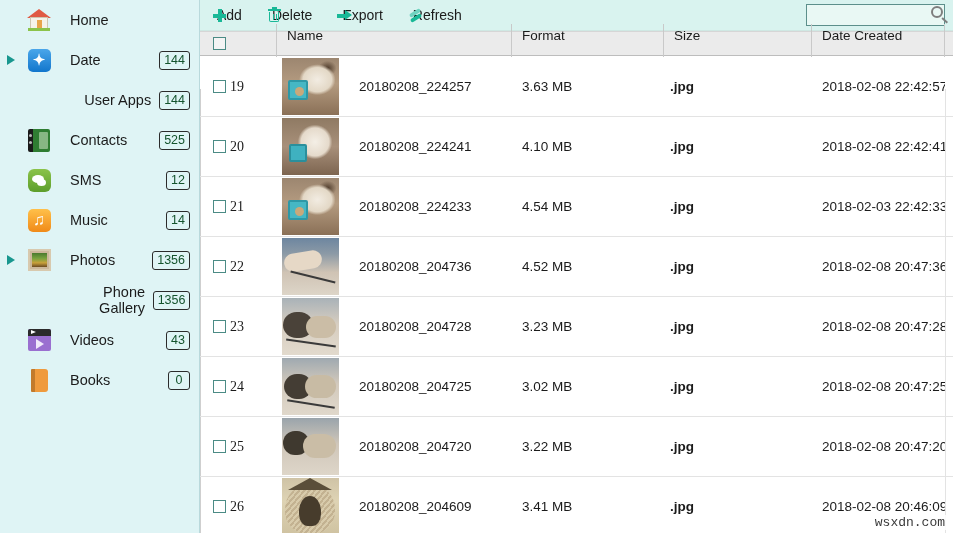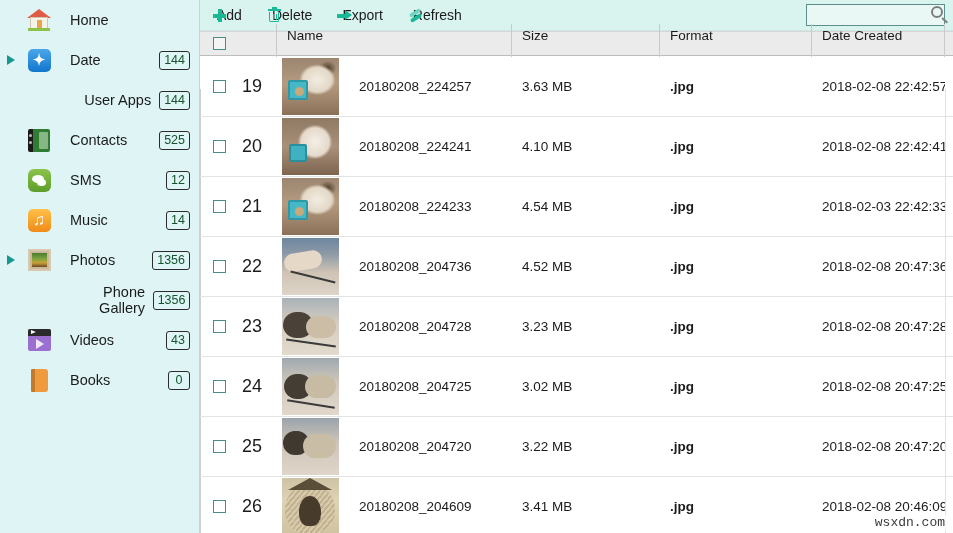--- a/index.html
+++ b/index.html
@@ -355,22 +355,23 @@
     align-items: center;
   }
   .c1-check { flex: 0 0 77px; padding-left: 13px; }
   .c1-check .cb {
     width: 13px; height: 13px;
     border: 1px solid #4b8b85;
     background: #ffffff;
     flex: 0 0 13px;
   }
   .c1-check .idx {
-    margin-left: 16px;
-    font-size: 18px;
+    margin-left: 4px;
+    font-size: 14px;
+    font-family: Liberation Serif, serif;
   }
   .c2-thumb { flex: 0 0 82px; padding-left: 5px; }
   .thumb {
     width: 57px; height: 57px;
     background: #cfcfcf;
     overflow: hidden;
     position: relative;
   }
   .c3-name   { flex: 0 0 153px; }
   .c4-size   { flex: 0 0 148px; padding-left: 10px; }
@@ -577,22 +578,22 @@
             <span class="handle"></span>
         </span>
       </div>
     </div>
 
     <div class="thead">
       <div class="th c-check">
         <span class="hdr-box"></span>
       </div>
       <div class="th c-name">Name</div>
+      <div class="th c-format">Format</div>
       <div class="th c-size">Size</div>
-      <div class="th c-format">Format</div>
       <div class="th c-date">Date Created</div>
       <div class="th c-extra"></div>
     </div>
 
     <div class="tbody">
       <div class="left-edge"></div>
       <div class="right-divider"></div>
       <div id="rows">
           <div class="row">
             <div class="cell c1-check">

